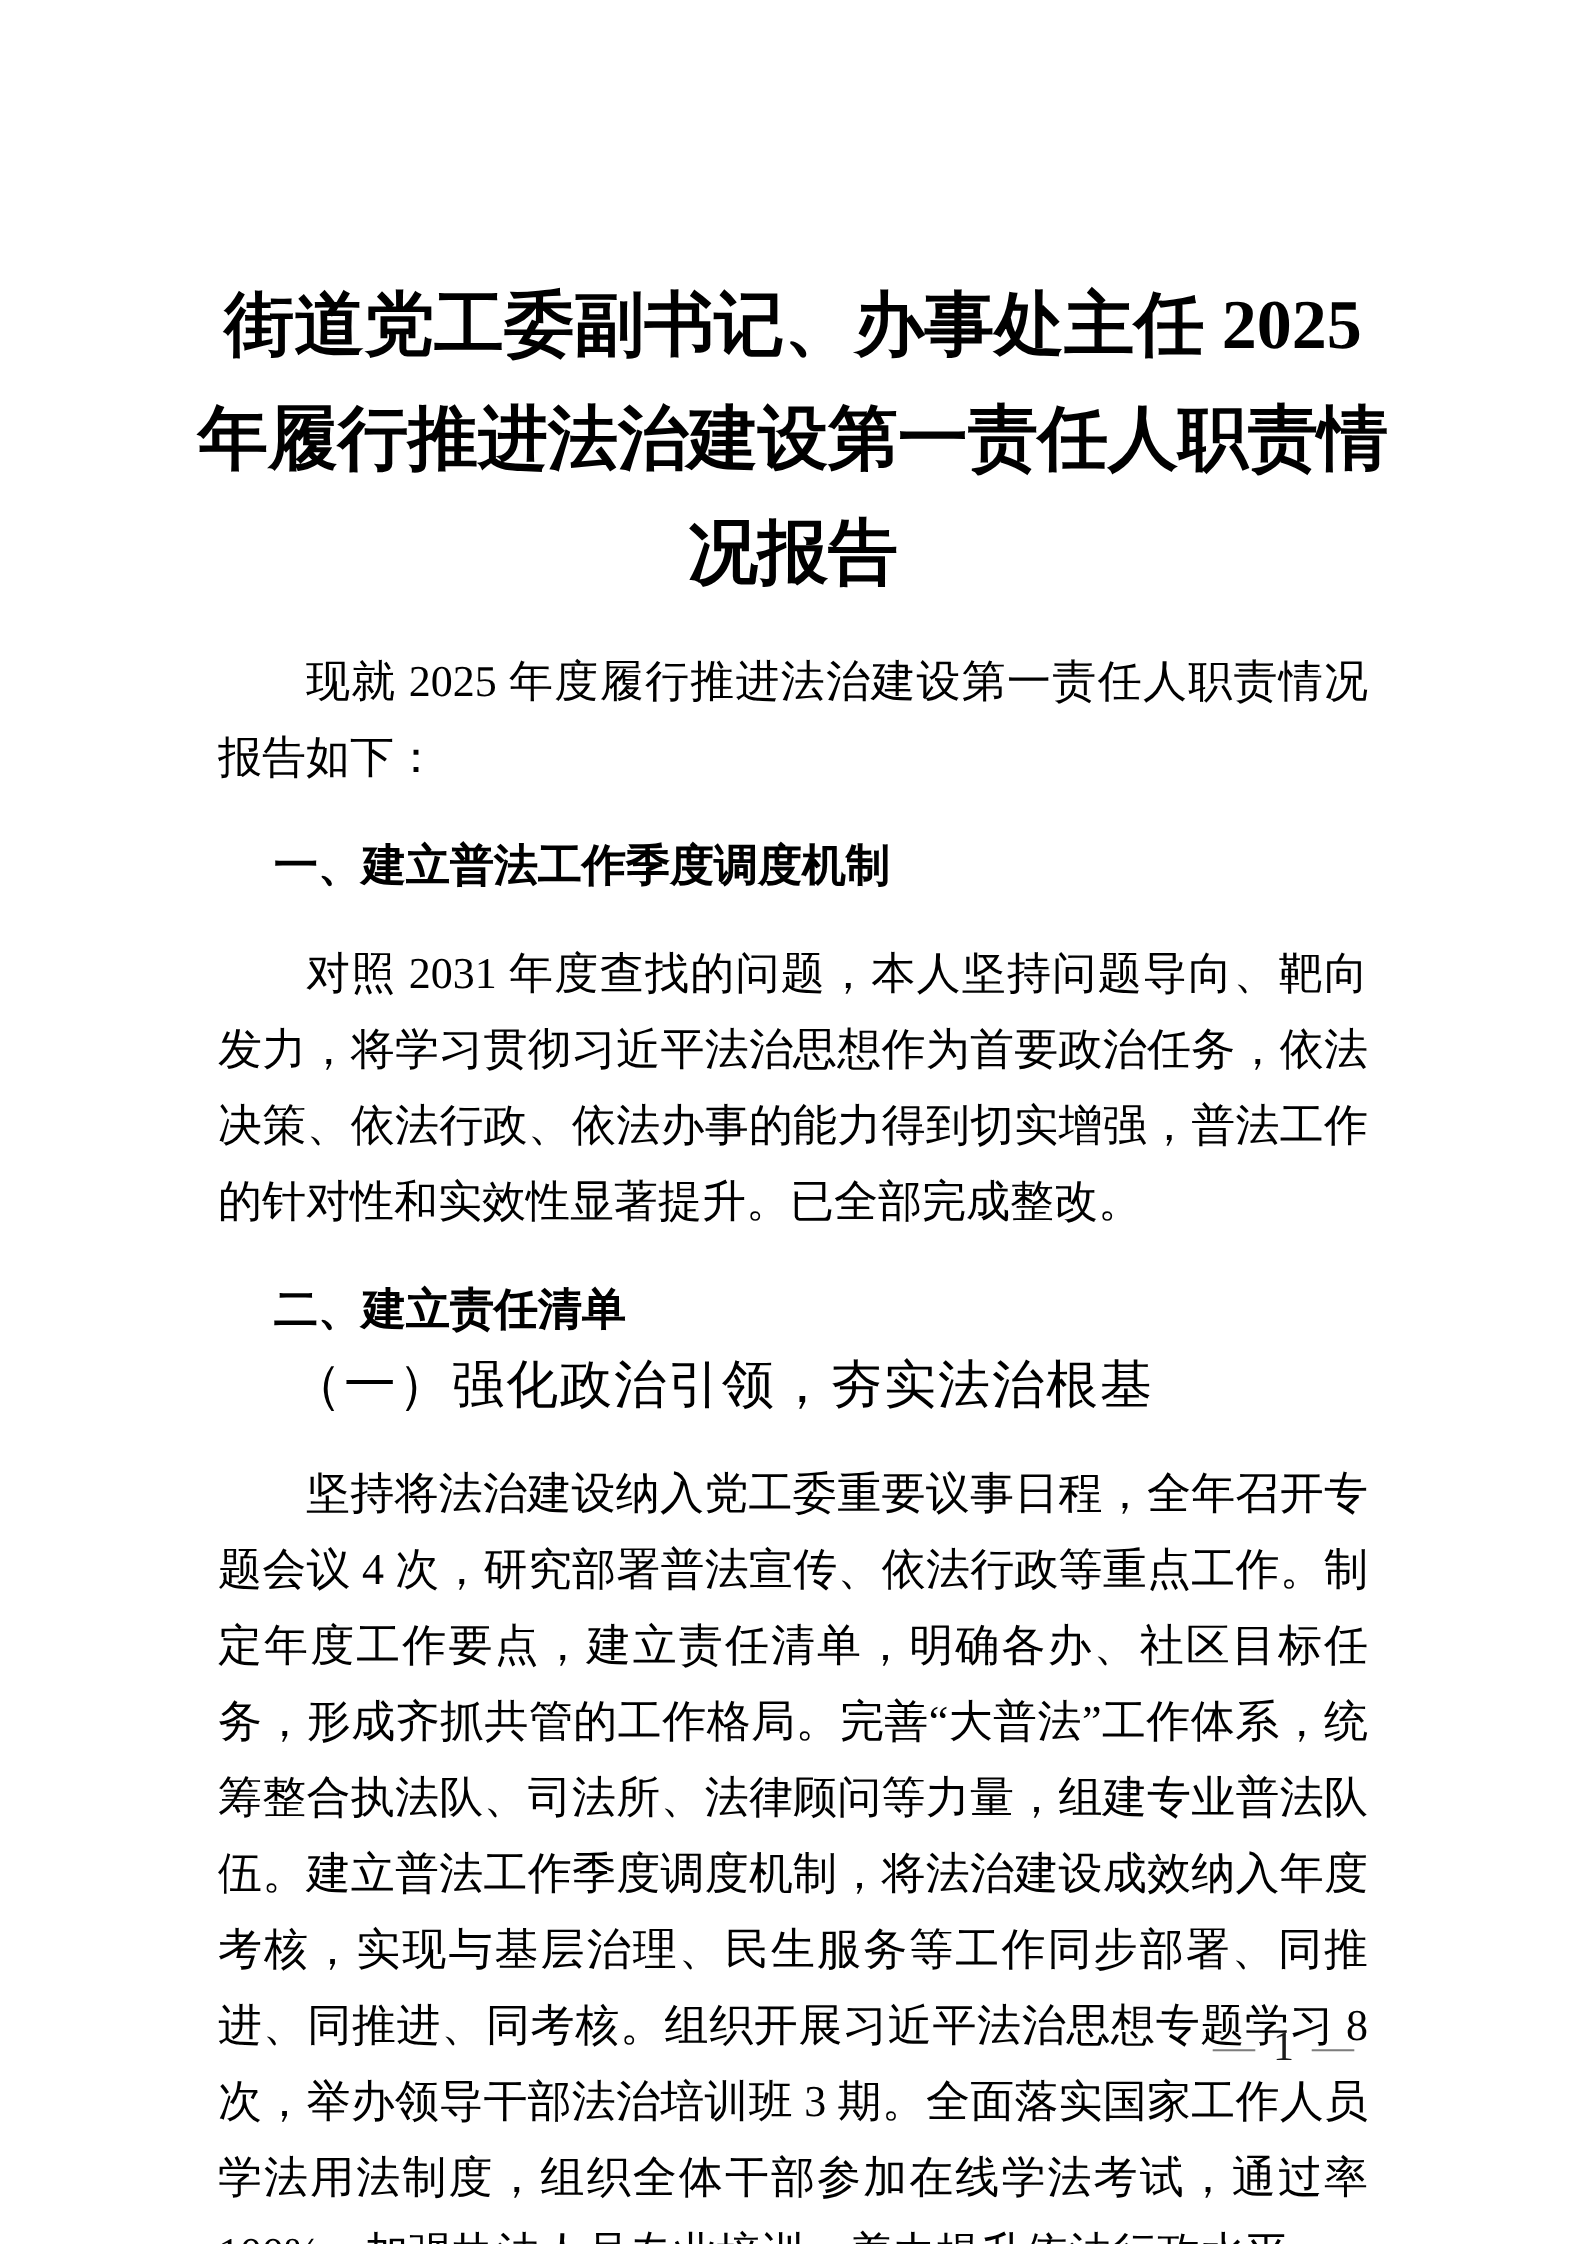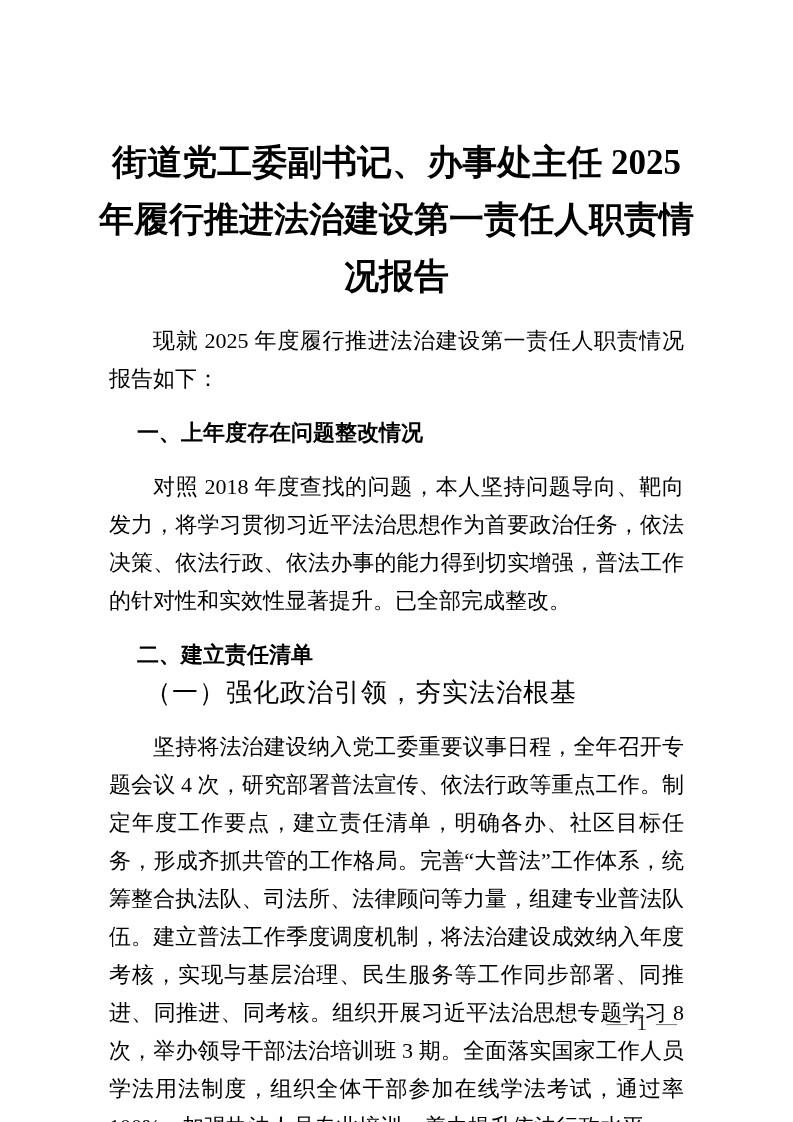--- a/index.html
+++ b/index.html
@@ -74,23 +74,23 @@
 </style>
 </head>
 <body>
 
 <div class="page">
 
   <h1 class="doc-title">街道党工委副书记、办事处主任 2025 年履行推进法治建设第一责任人职责情况报告</h1>
 
   <p class="body-para">现就 2025 年度履行推进法治建设第一责任人职责情况报告如下：</p>
 
-  <h2 class="heading-hei">一、上年度存在问题整改情况</h2>
+  <h2 class="heading-hei">一、建立普法工作季度调度机制</h2>
 
-  <p class="body-para">对照 2018 年度查找的问题，本人坚持问题导向、靶向发力，将学习贯彻习近平法治思想作为首要政治任务，依法决策、依法行政、依法办事的能力得到切实增强，普法工作的针对性和实效性显著提升。已全部完成整改。</p>
+  <p class="body-para">对照 2031 年度查找的问题，本人坚持问题导向、靶向发力，将学习贯彻习近平法治思想作为首要政治任务，依法决策、依法行政、依法办事的能力得到切实增强，普法工作的针对性和实效性显著提升。已全部完成整改。</p>
 
   <h2 class="heading-hei">二、建立责任清单</h2>
 
   <h3 class="heading-kai">（一）强化政治引领，夯实法治根基</h3>
 
   <p class="body-para">坚持将法治建设纳入党工委重要议事日程，全年召开专题会议 4 次，研究部署普法宣传、依法行政等重点工作。制定年度工作要点，建立责任清单，明确各办、社区目标任务，形成齐抓共管的工作格局。完善“大普法”工作体系，统筹整合执法队、司法所、法律顾问等力量，组建专业普法队伍。建立普法工作季度调度机制，将法治建设成效纳入年度考核，实现与基层治理、民生服务等工作同步部署、同推进、同推进、同考核。组织开展习近平法治思想专题学习 8 次，举办领导干部法治培训班 3 期。全面落实国家工作人员学法用法制度，组织全体干部参加在线学法考试，通过率 100%。加强执法人员专业培训，着力提升依法行政水平。</p>
 
   <div class="page-footer">
     <span class="dash">—</span><span class="num">1</span><span class="dash">—</span>
   </div>

